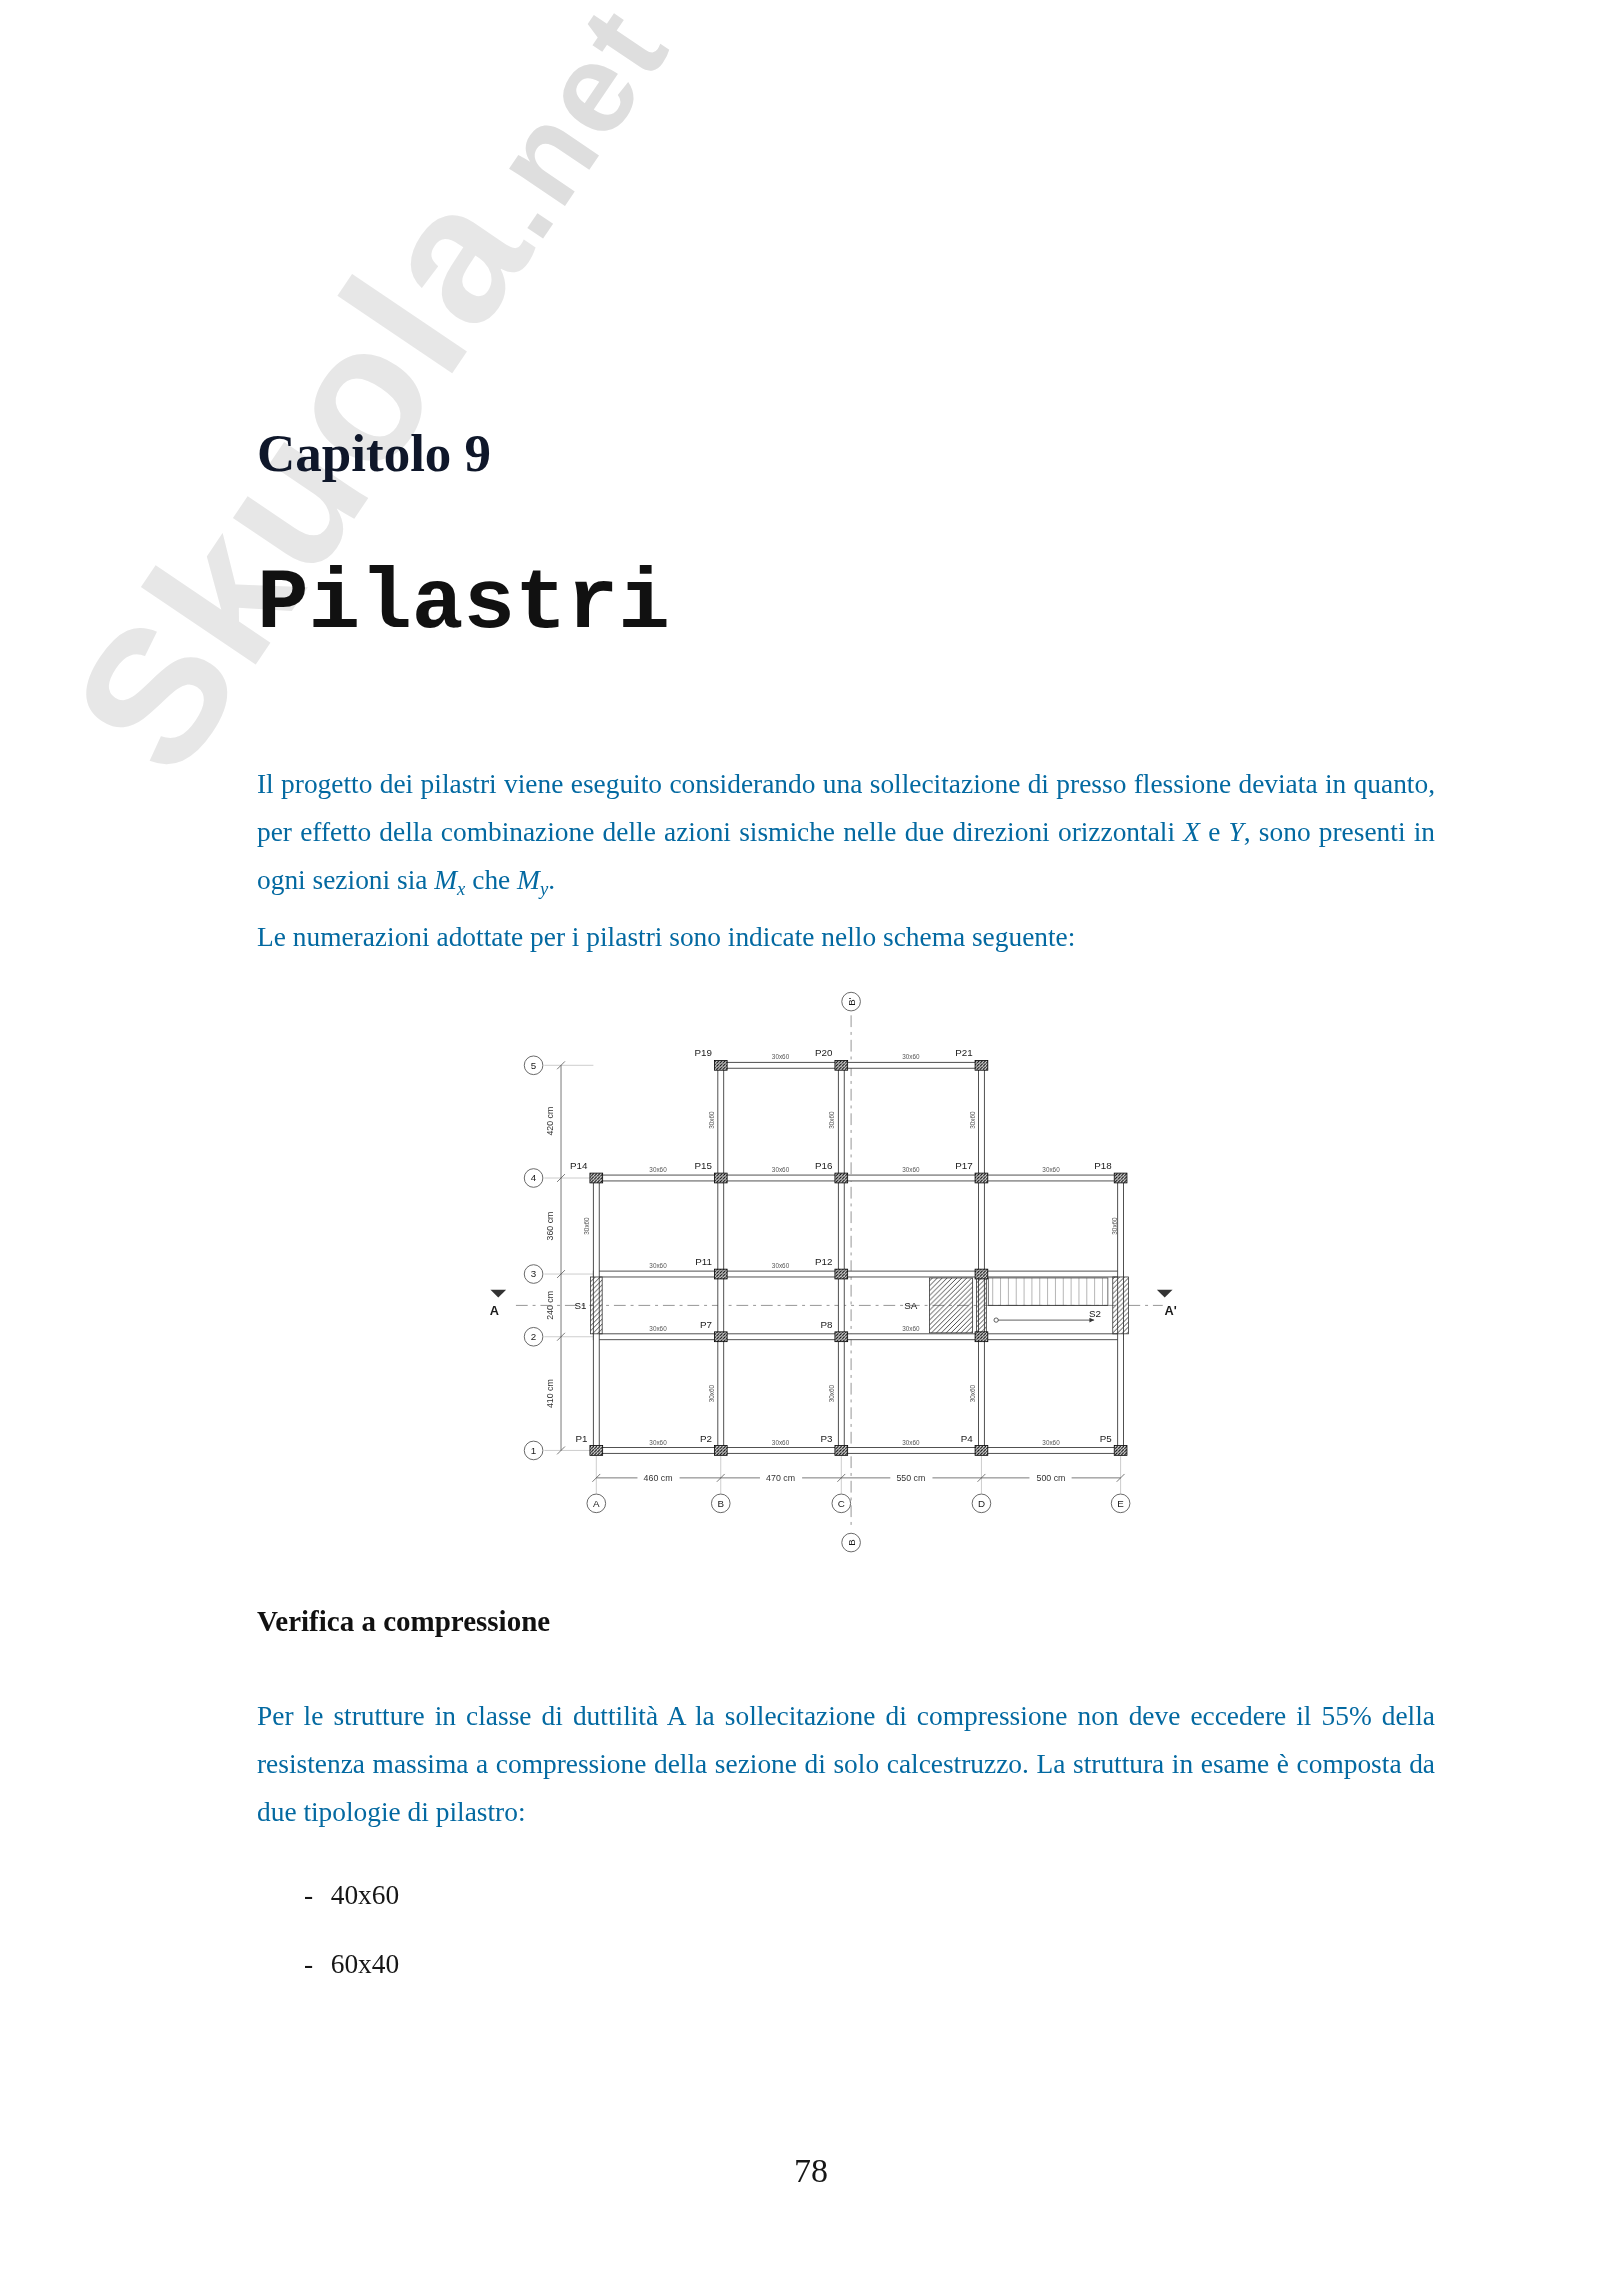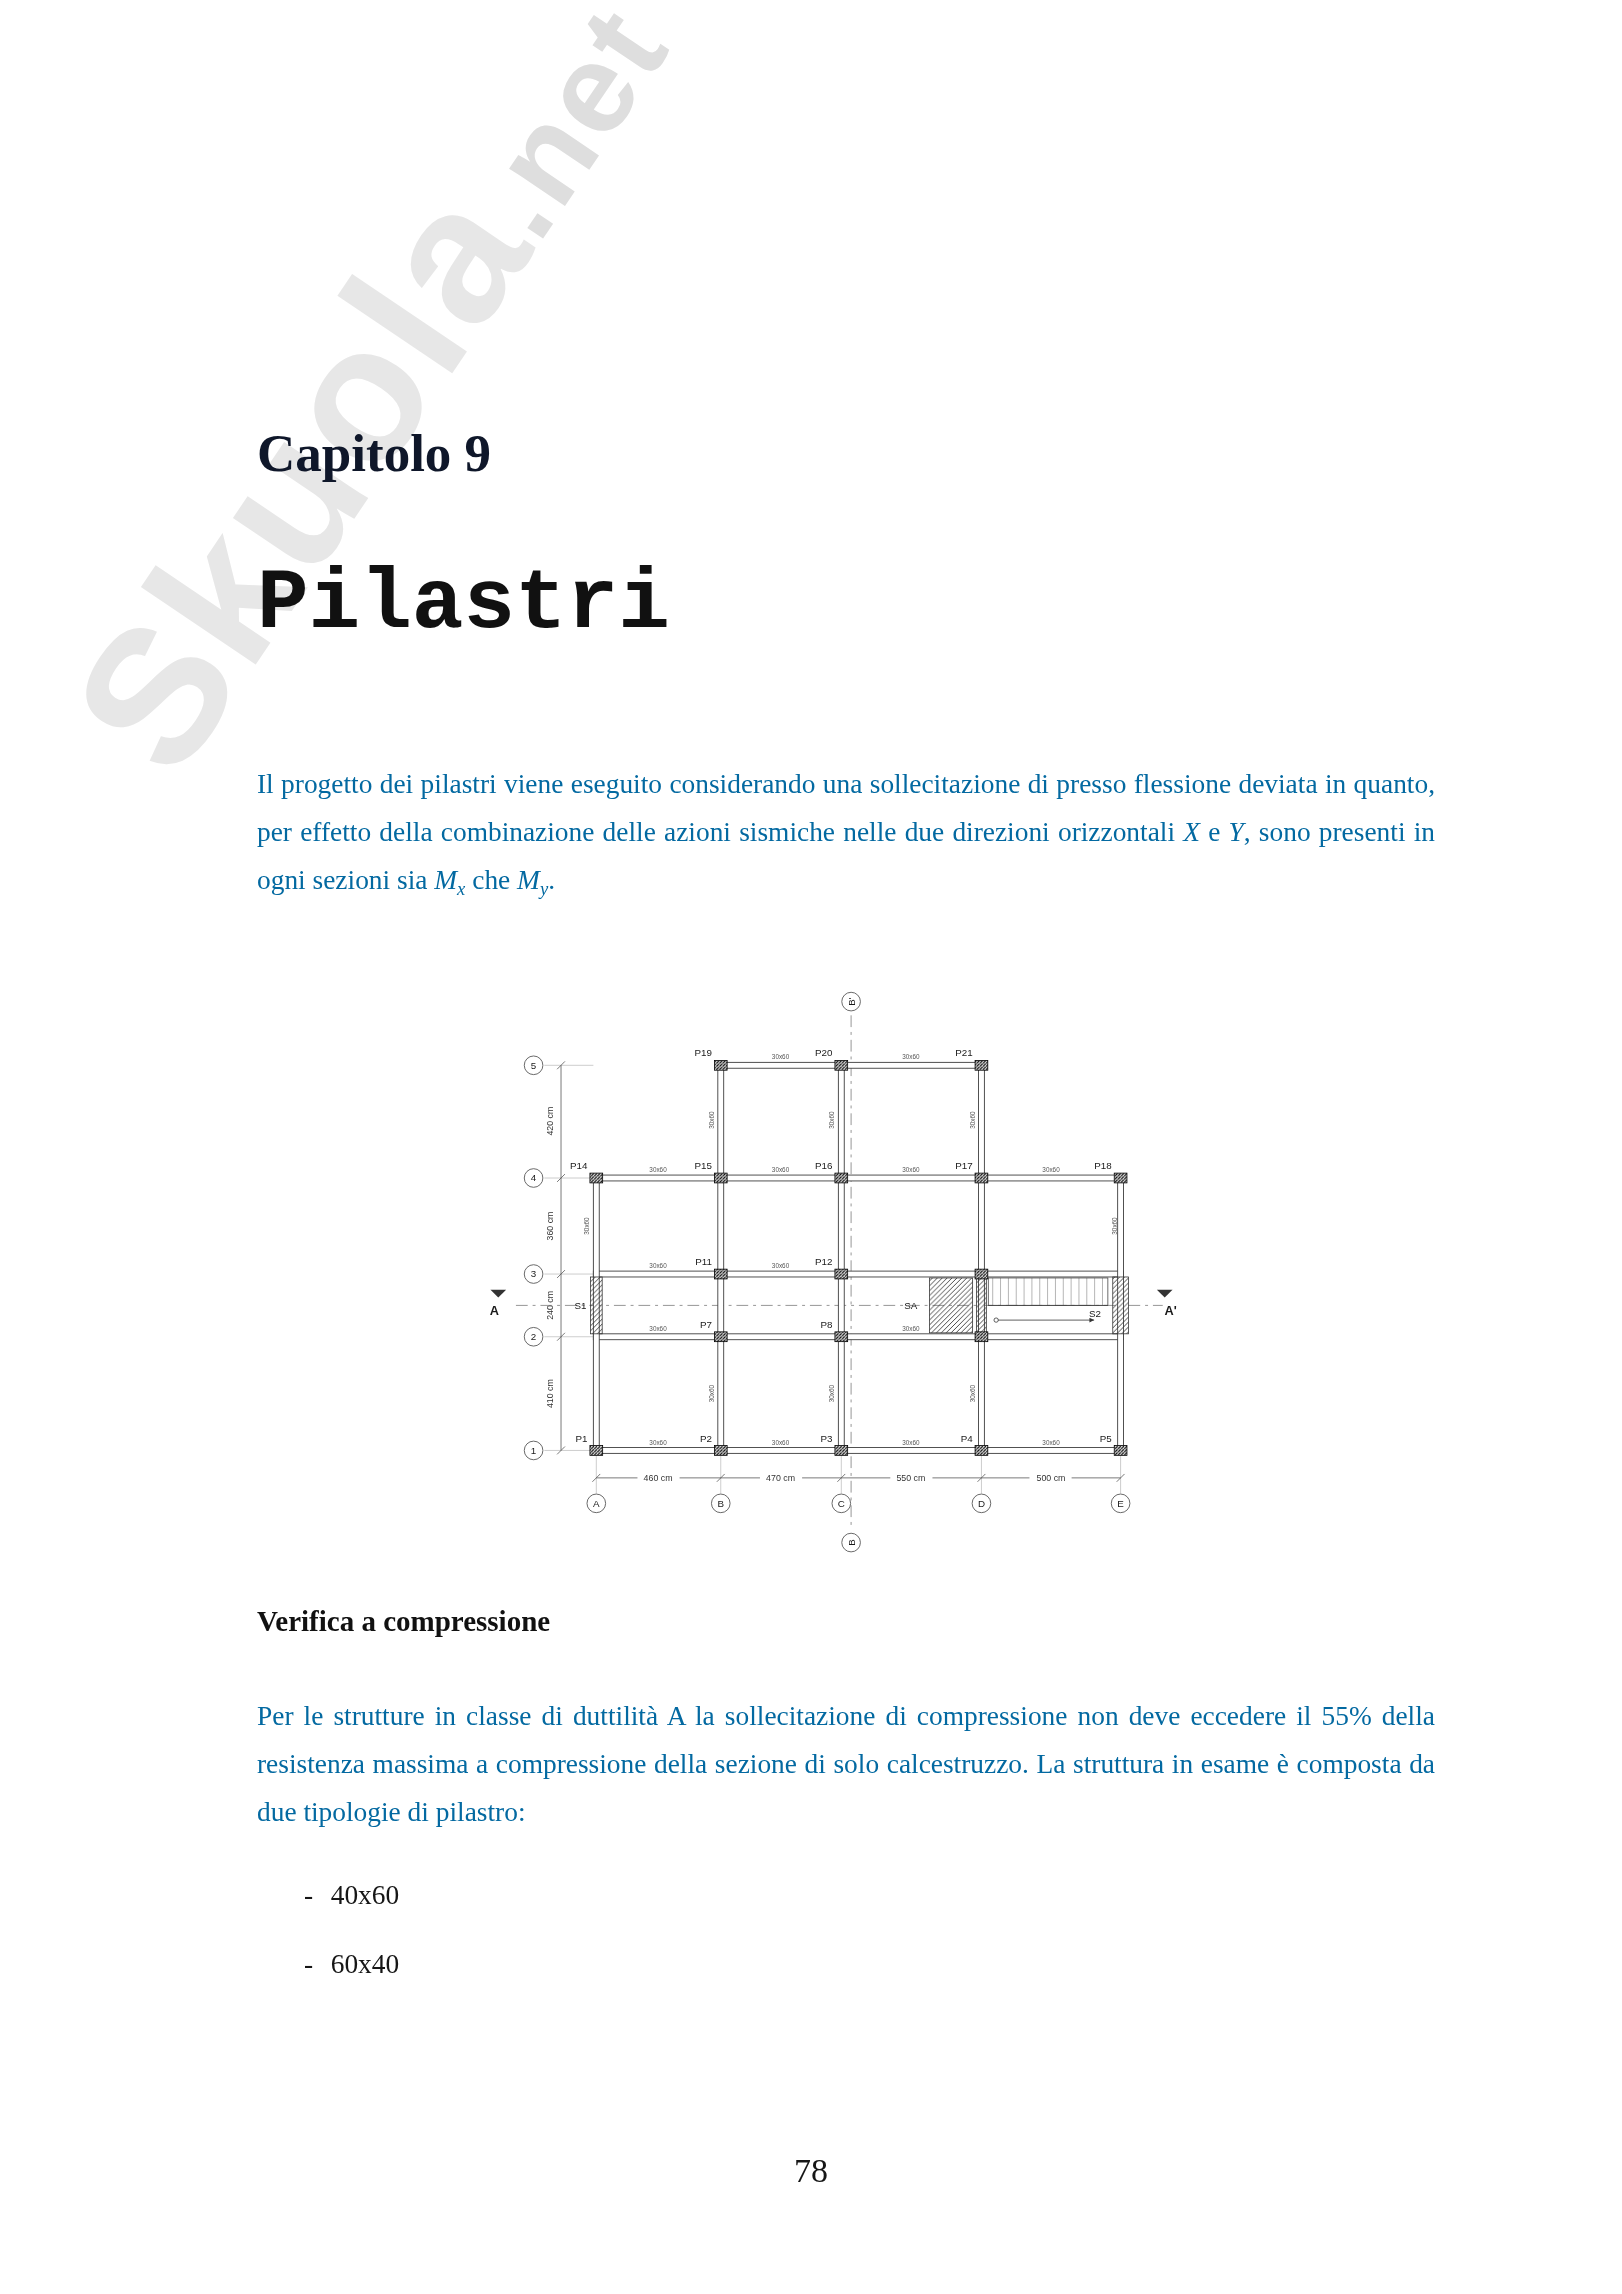--- a/index.html
+++ b/index.html
@@ -78,20 +78,21 @@
 
   <div class="watermark">
     <span class="wm-main">Skuola</span><span class="wm-suffix">.net</span>
   </div>
 
   <div class="chapter-label">Capitolo 9</div>
   <div class="doc-title">Pilastri</div>
 
   <div class="para" id="para-intro">
     <p><span>Il progetto dei pilastri viene eseguito considerando una sollecitazione di presso flessione deviata in quanto, per effetto della combinazione delle azioni sismiche nelle due direzioni orizzontali </span><span class="math">X</span><span> e </span><span class="math">Y</span><span>, sono presenti in ogni sezioni sia </span><span class="math"><span>M</span><sub>x</sub></span><span> che </span><span class="math"><span>M</span><sub>y</sub></span><span>.</span></p>
+    <p>Le numerazioni adottate per i pilastri sono indicate nello schema seguente:</p>
   </div>
 
   <div class="plan-wrap">
     <svg width="745" height="588" viewBox="0 0 760 600">
       <defs>
         <pattern id="hatch" width="5" height="5" patternUnits="userSpaceOnUse">
           <line x1="0" y1="5" x2="5" y2="0" stroke="#333" stroke-width="0.9"></line>
         </pattern>
         <pattern id="hatchD" width="3.2" height="3.2" patternUnits="userSpaceOnUse">
           <rect width="3.2" height="3.2" fill="#d8d8d8"></rect>

